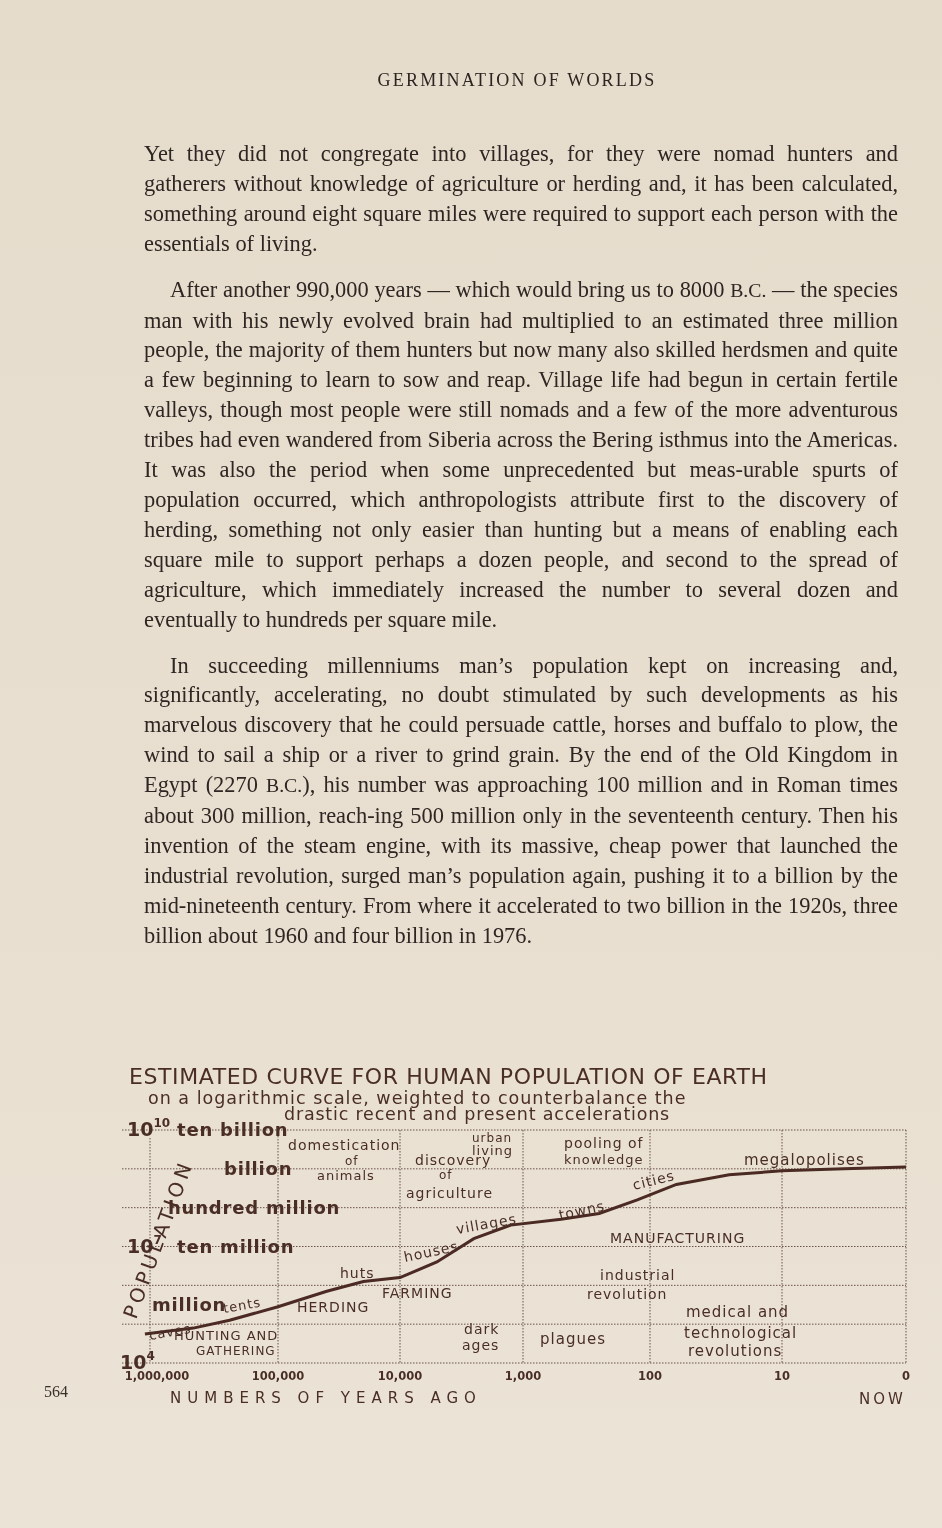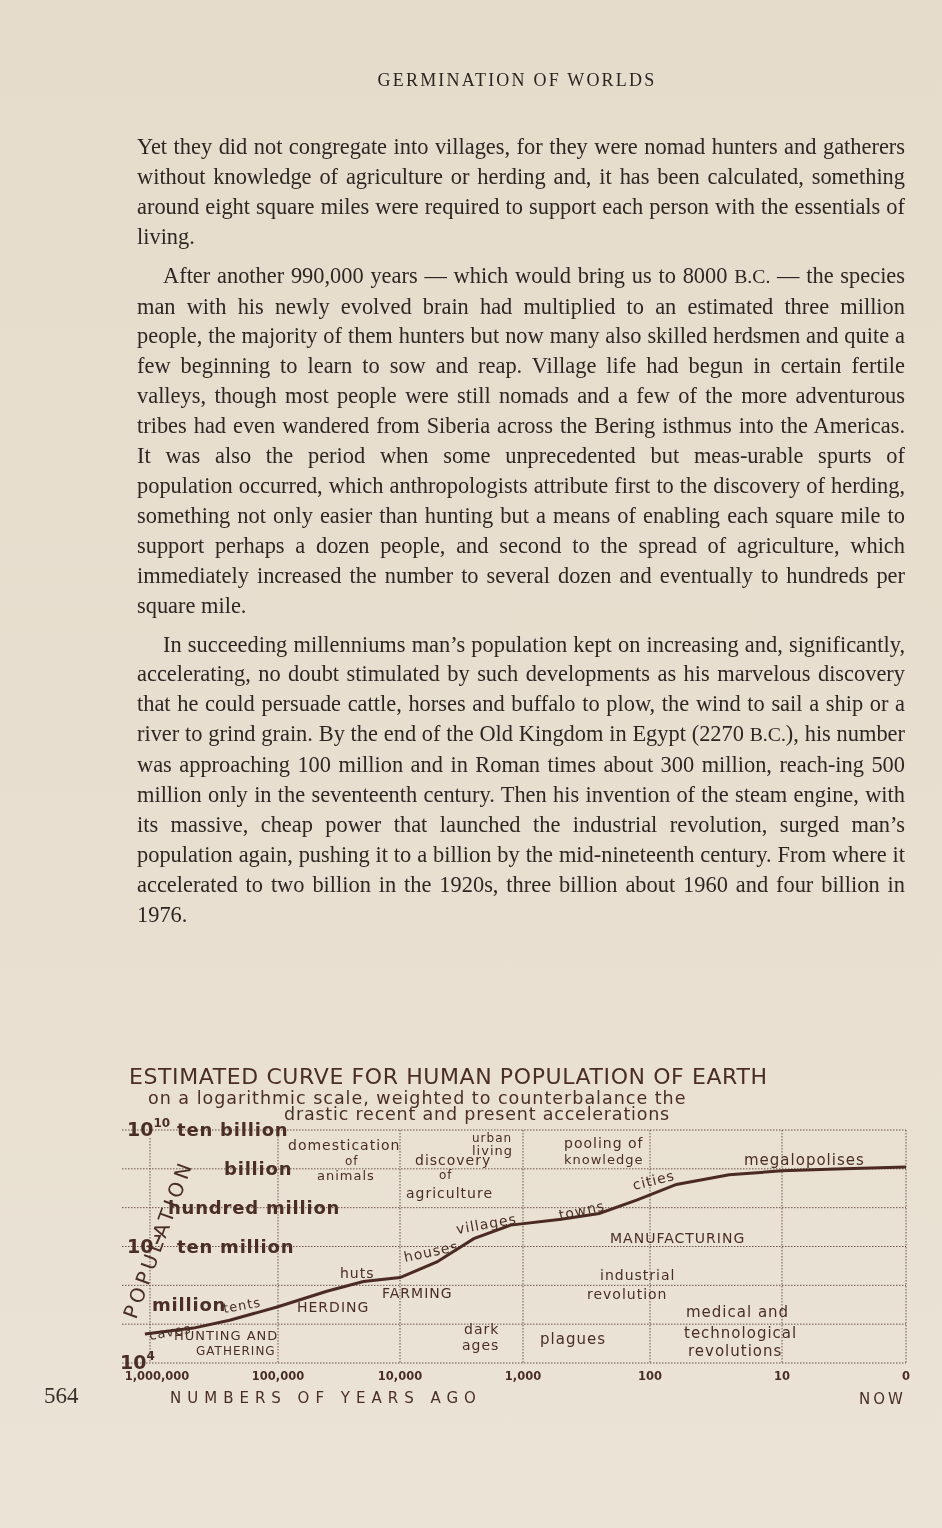--- a/index.html
+++ b/index.html
@@ -10,25 +10,25 @@
     font-family: "Liberation Serif", "DejaVu Serif", serif;
   }
   .running-head {
     position:absolute; top:70px; left:0; width:1034px;
     text-align:center; font-size:18px; letter-spacing:2.2px; color:#2b2420;
   }
   .body-text {
     position:absolute; top:123px; left:128px; width:786px;
     font-size:22.4px; line-height:29.9px; text-align:justify; color:#2e2622;
   }
-  .body-text p { margin:9px; }
+  .body-text p { margin:16px; }
   .body-text p.indent { text-indent:26px; }
   .sc { font-variant: small-caps; font-size:0.88em; }
   .page-number {
-    position:absolute; top:1383px; left:44px; font-size:23px; color:#3a302b;
+    position:absolute; top:1383px; left:44px; font-size:16px; color:#3a302b;
   }
   .chart { position:absolute; top:1058px; left:112px; width:810px; height:360px; }
   .chart text { font-family:"DejaVu Sans", sans-serif; fill:#4a2e26; }
 </style>
 </head>
 <body>
 
 <div class="running-head">GERMINATION OF WORLDS</div>
 
 <div class="body-text">

